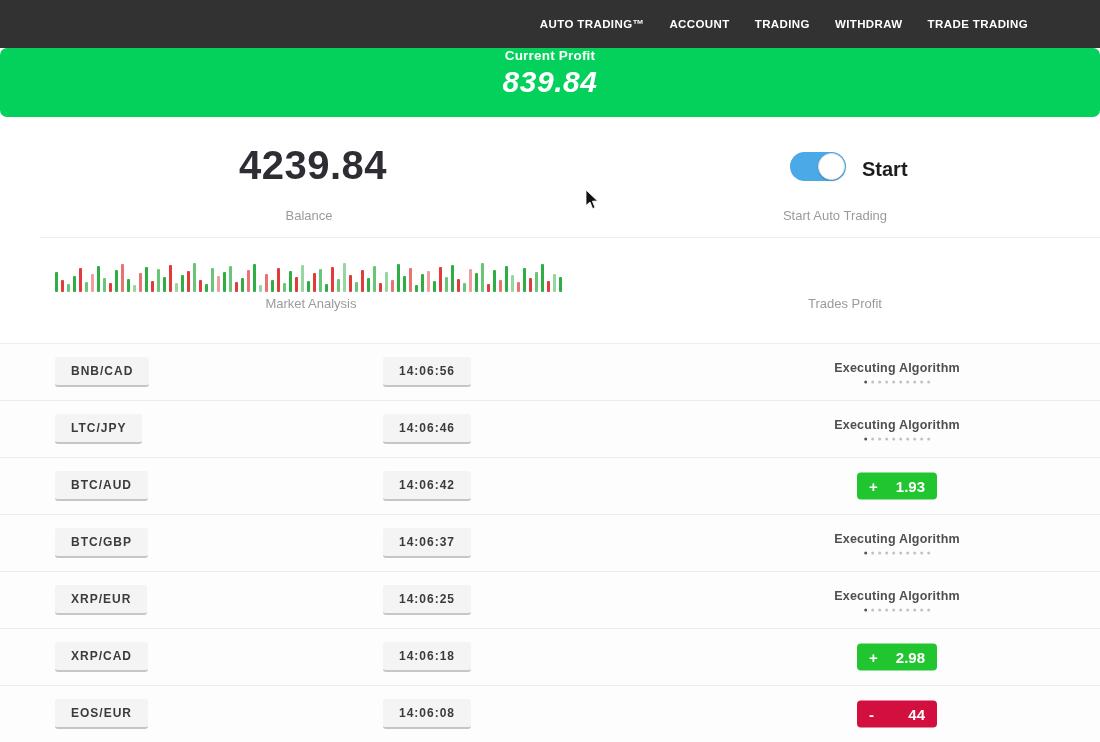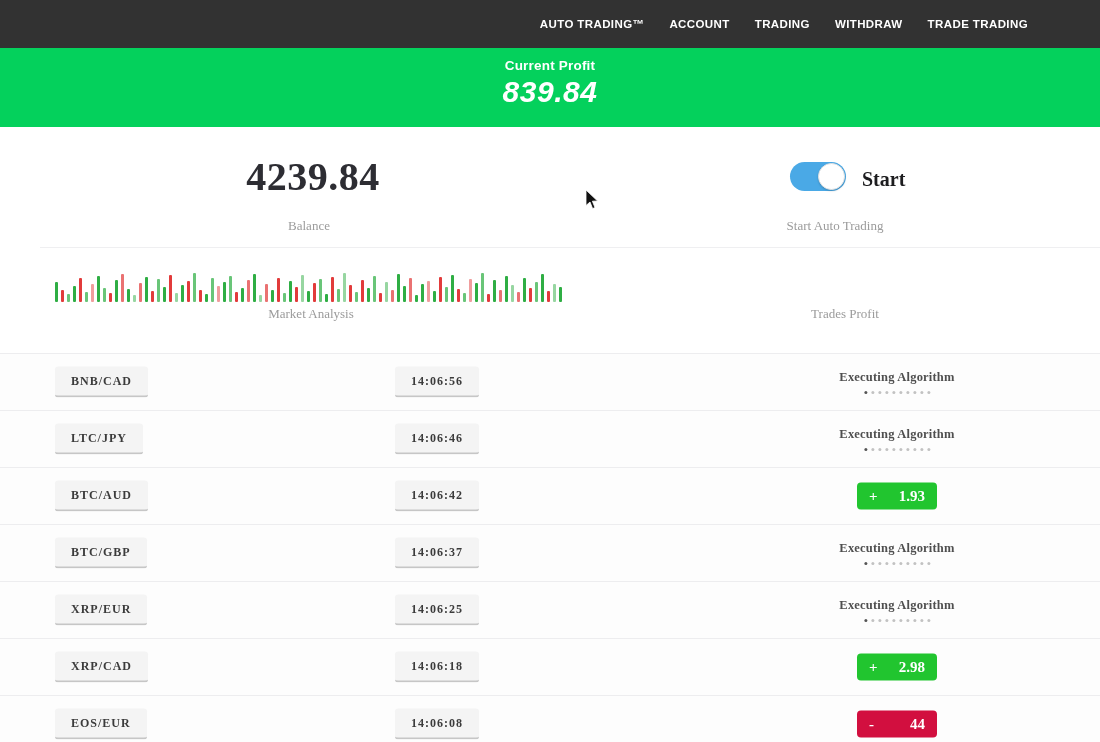--- a/index.html
+++ b/index.html
@@ -7,27 +7,27 @@
               font-family:"Liberation Sans", sans-serif; }
   .app { position:relative; width:1100px; height:742px; }
 
   
   .navbar { height:48px; background:#323232; display:flex; align-items:center;
             justify-content:flex-end; padding-right:72px; gap:25px; }
   .nav-item { color:#fff; font-size:11.5px; font-weight:bold; letter-spacing:.4px;
               cursor:pointer; white-space:nowrap; }
 
   
-  .banner { height:79px; background:#04d15c; color:#fff; text-align:center;
-            padding-top:10px; }
+  .banner { height:69px; background:#04d15c; color:#fff; text-align:center;
+            padding-top:0;border-radius:7px; }
   .banner-label { font-size:13.5px; font-weight:bold; letter-spacing:.2px; }
   .banner-value { font-size:30px; font-weight:bold; letter-spacing:.5px; margin-top:2px;font-style:italic; }
 
   
-  .content { position:relative; height:474px; background:#fff;font-family:Liberation Serif, serif; }
+  .content { position:relative; height:474px; background:#fff; }
 
   .balance-value { position:absolute; left:103px; top:26px; width:420px; text-align:center;
                    font-size:40px; font-weight:bold; color:#2d2d33; letter-spacing:.5px; }
   .muted-label { position:absolute; font-size:13px; color:#9b9b9b; text-align:center; }
   .balance-label { left:99px; top:91px; width:420px; }
 
   .toggle { position:absolute; left:790px; top:35px; width:56px; height:29px;
             background:#4aa9e6; border-radius:15px; cursor:pointer; }
   .toggle-knob { position:absolute; right:1px; top:1px; width:27px; height:27px;
                  background:#fff; border:1px solid #e3e3e3; border-radius:50%;
@@ -52,21 +52,21 @@
   .trades-opened-label { left:745px; top:179px; width:200px; }
 
   
   .trades-list { position:absolute; left:0; right:0; top:226px; }
   .trade-row { position:relative; height:57px; border-top:1px solid #ededef; background:#fdfdfd; }
   .chip { position:absolute; top:50%; transform:translateY(-50%); background:#f4f4f4;
           border-bottom:2px solid #c6c6c6; border-radius:3px; padding:7px 16px;
           font-size:12px; font-weight:bold; letter-spacing:1px; color:#3b3b3b;
           white-space:nowrap; cursor:pointer; }
   .pair-chip { left:55px; }
-  .time-chip { left:437px; transform:translate(-50%,-50%); }
+  .time-chip { left:427px; transform:translate(-50%,-50%); }
   .status-cell { position:absolute; left:897px; top:50%; transform:translate(-50%,-50%);
                  text-align:center; }
   .executing-label { font-size:12.5px; font-weight:bold; color:#4f4f4f; letter-spacing:.2px; }
   .executing-dots { margin-top:6px; display:flex; justify-content:center; gap:4px; }
   .dot { width:3px; height:3px; border-radius:50%; background:#c2c2c2; }
   .dot.active { background:#555; }
   .badge { display:flex; justify-content:space-between; align-items:center; width:80px;
            padding:5px 12px; border-radius:4px; color:#fff; font-size:15px; font-weight:bold; }
   .badge-profit { background:#21c52f; }
   .badge-loss { background:#d20f3f; }

